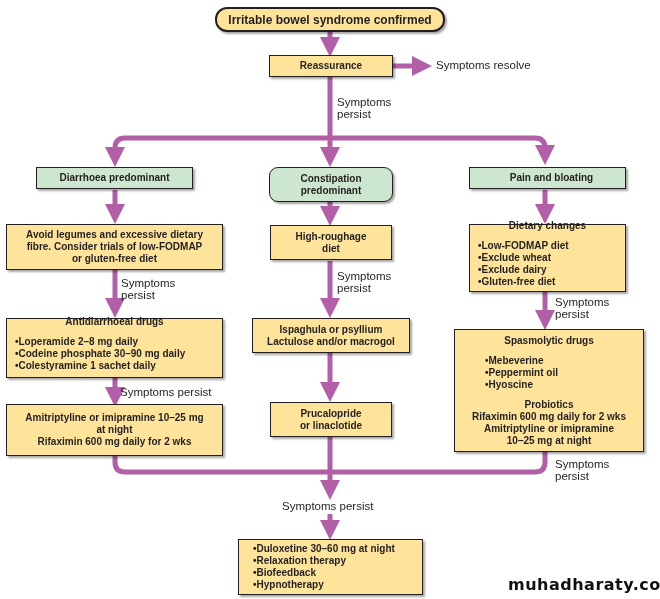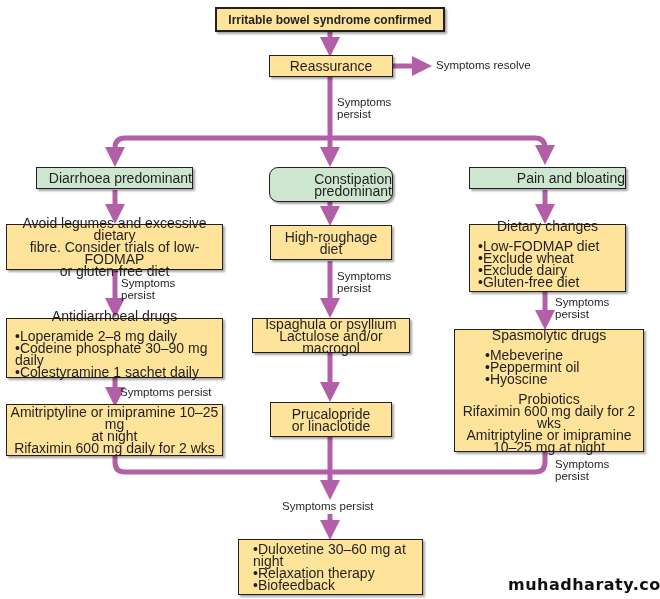--- a/index.html
+++ b/index.html
@@ -1,24 +1,24 @@
 <!DOCTYPE html>
 <html><head>
 <meta charset="utf-8">
 <style>
   html, body { margin: 0; padding: 0; background: #ffffff; }
   body { width: 660px; height: 599px; position: relative; overflow: hidden;
          font-family: "Liberation Sans", sans-serif; color: #231f20; }
   #canvas { position: absolute; left: 0; top: 0; width: 660px; height: 599px; }
   .box { position: absolute; box-sizing: border-box; border: 1px solid #231f20;
-         box-shadow: 2px 2px 2px rgba(0,0,0,0.35); font-size: 14px; line-height: 12px;
-         text-align: center; display: flex; flex-direction: column; justify-content: center; }
+         box-shadow: 2px 2px 2px rgba(0,0,0,0.35); font-size: 10px; line-height: 12px;
+         text-align: center; display: flex; flex-direction: column; justify-content: center; font-weight: bold; }
   .yellow { background: #fde49a; }
-  .green { background: #cde6cf; align-items: flex-end; }
-  .box.bold { font-weight: bold; border-width: 2px; font-size: 12px; }
+  .green { background: #cde6cf; }
+  .box.bold { font-weight: bold; border-width: 2px; font-size: 12px; border-radius: 12px; }
   .left { text-align: left; align-items: flex-start; padding-left: 6px; }
   .box ul { list-style: none; margin: 8px; padding: 0; text-align: left; }
   .box li::before { content: "\2022 "; }
   .lbl { position: absolute; font-size: 11.5px; line-height: 12px; color: #231f20; white-space: nowrap; }
   .wm { position: absolute; font-family: "DejaVu Sans", sans-serif; font-weight: bold; font-size: 16px; color: #111; letter-spacing: 0.5px; }
 </style>
 </head>
 <body>
 
 <svg id="canvas" viewBox="0 0 660 599">
@@ -142,16 +142,17 @@
     <div>Symptoms</div>
     <div>persist</div>
   </div>
 
 <div class="lbl" style="left:282px;top:500px;">Symptoms persist</div>
 <div class="box yellow left" style="left:238px;top:539px;width:185px;height:56px;">
   <ul>
     <li>Duloxetine 30–60 mg at night</li>
     <li>Relaxation therapy</li>
     <li>Biofeedback</li>
+    <li>Hypnotherapy</li>
   </ul>
 </div>
 
 <div class="wm" style="left:508px;top:575px;">muhadharaty.com</div>
 
 </body></html>

